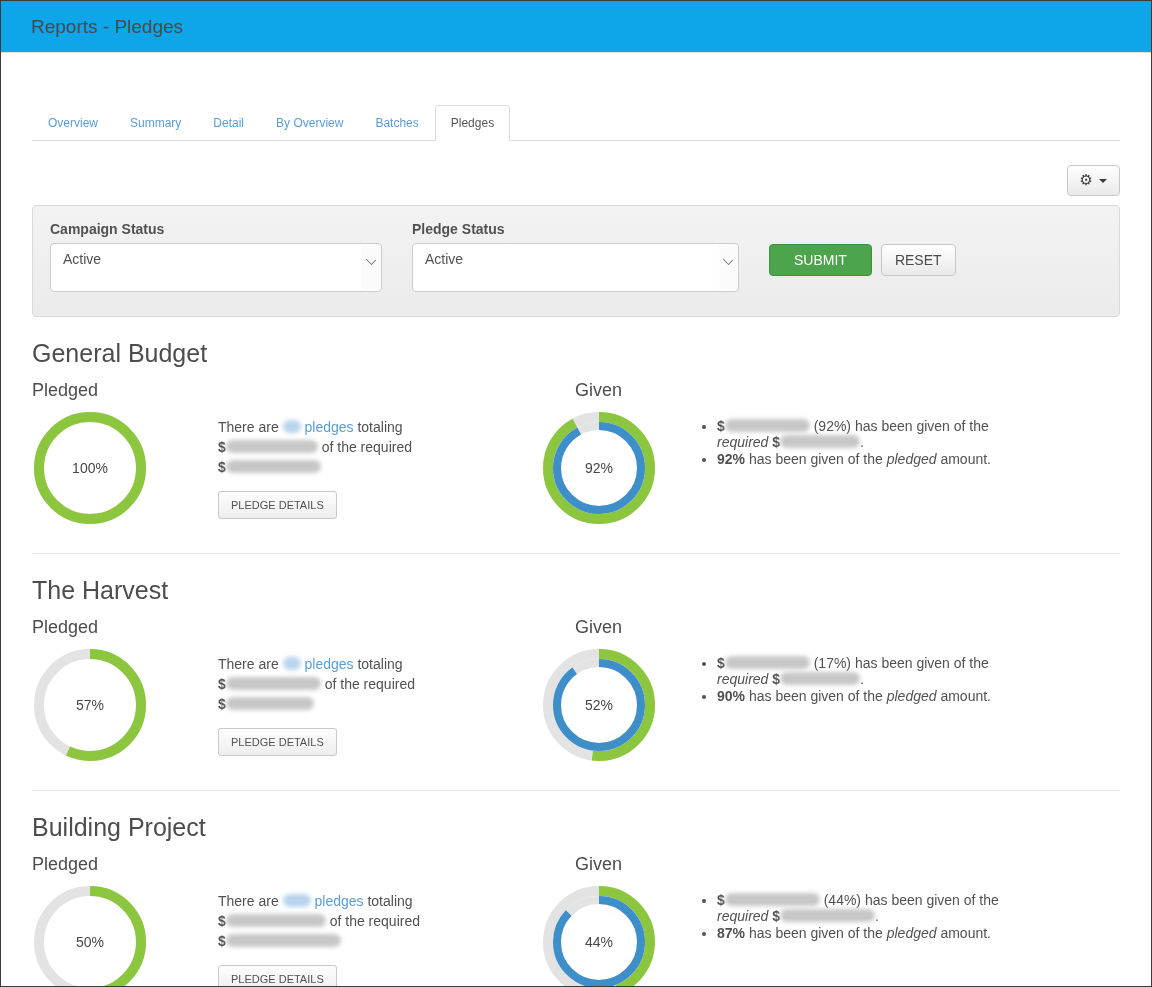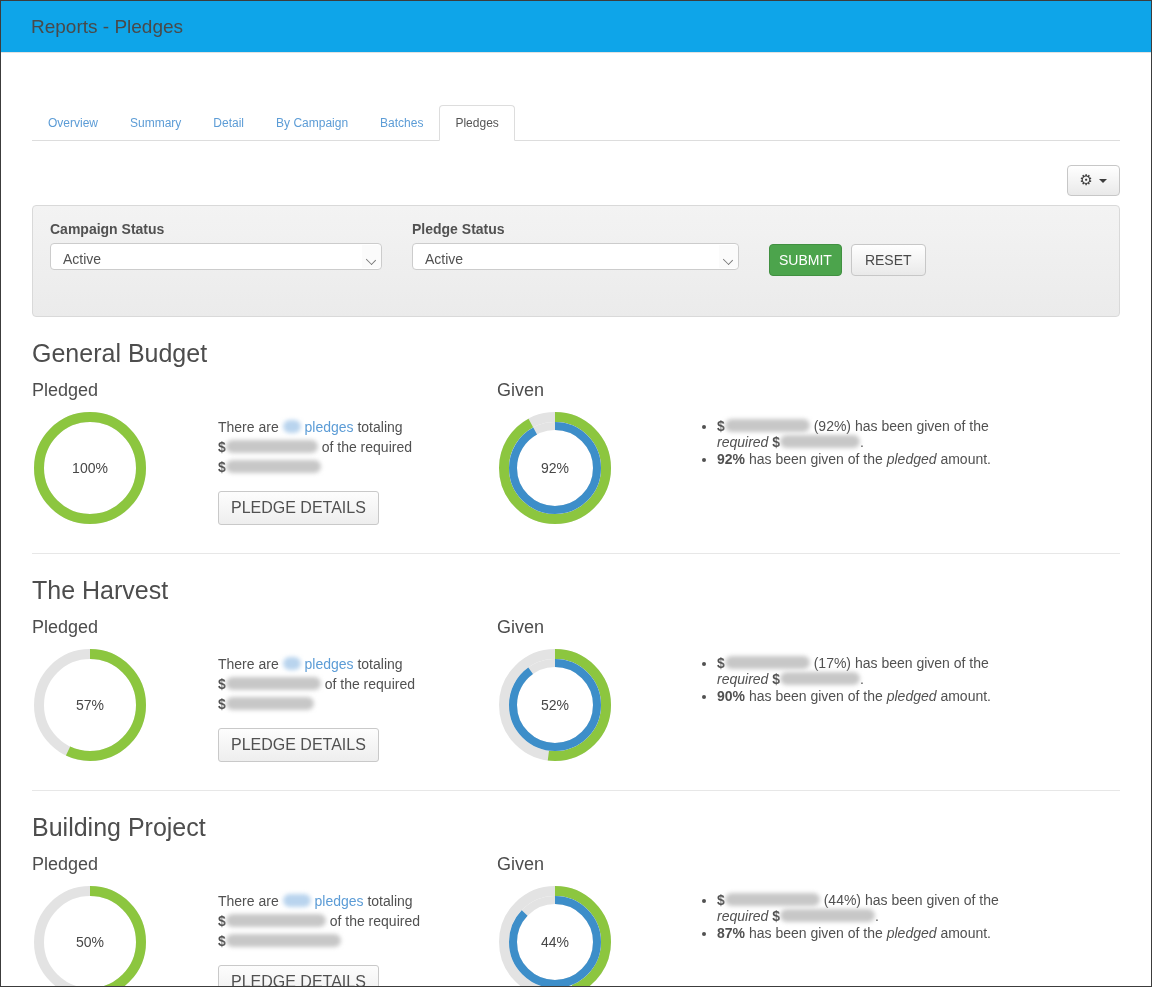--- a/index.html
+++ b/index.html
@@ -22,43 +22,43 @@
   .toolbar-row{display:flex;justify-content:flex-end;margin:24px 0 9px;}
   .btn{font-family:inherit;border-radius:4px;cursor:pointer;}
   .btn-light{background:linear-gradient(#ffffff,#e9e9e9);border:1px solid #c7c7c7;color:#4a4a4a;}
   .gear-btn{padding:7px 12px;display:flex;align-items:center;gap:6px;}
   .icon-gear::before{content:"⚙";font-family:"DejaVu Sans",sans-serif;font-size:15px;color:#3d3d3d;line-height:1;}
   .caret{width:0;height:0;border-left:4px solid transparent;border-right:4px solid transparent;border-top:4px solid #3d3d3d;display:inline-block;}
 
   .filter-panel{background:linear-gradient(#f3f3f3,#ebebeb);border:1px solid #d9d9d9;border-radius:4px;padding:15px 17px;height:112px;display:flex;align-items:flex-start;}
   .filter-field{margin-right:30px;}
   .filter-field label{display:block;font-size:14px;font-weight:700;margin-bottom:6px;color:#515151;}
-  .select{position:relative;background:#fff;border:1px solid #ccc;border-radius:4px;height:27px;line-height:31px;padding:0 30px 0 12px;font-size:14px;color:#515151;cursor:pointer;}
+  .select{position:relative;background:#fff;border:1px solid #ccc;border-radius:4px;height:49px;line-height:31px;padding:0 30px 0 12px;font-size:14px;color:#515151;cursor:pointer;}
   .select-campaign{width:332px;}
   .select-pledge{width:327px;}
   .select .chev{position:absolute;right:0;top:1px;bottom:1px;width:19px;background:#fbfbfb;border-radius:0 3px 3px 0;}
   .select .chev::after{content:"";position:absolute;top:11px;left:5px;width:7px;height:7px;border-right:1px solid #777;border-bottom:1px solid #777;transform:rotate(45deg) scaleY(.8);}
   .filter-buttons{margin-top:23px;display:flex;gap:9px;}
-  .btn-submit{background:var(--submit);border:1px solid #419041;color:#fff;padding:7px 9px;font-size:14px;}
+  .btn-submit{background:var(--submit);border:1px solid #419041;color:#fff;padding:7px 24px;font-size:14px;}
   .btn-reset{padding:7px 13px;font-size:14px;}
 
   h2.campaign{font-size:25px;font-weight:400;color:#4d4d4d;margin:22px 0 12px;}
   h3.subhead{font-size:18px;font-weight:400;color:#4d4d4d;margin:0 0 9px;}
   .section-row{display:flex;}
   .col-pchart{width:186px;}
   .col-ptext{width:279px;padding-top:37px;font-size:14px;}
-  .col-gchart{width:203px;}
+  .col-gchart{width:203px;text-align:center;}
   .col-gtext{flex:1;padding-top:38px;}
   .pt-line{line-height:20px;}
   .redact{display:inline-block;height:13px;border-radius:7px;background:#c7c7c7;filter:blur(2px);vertical-align:-1px;}
   .redact.blue{background:#b9d4ee;}
   .w18{width:18px}.w28{width:28px}.w80{width:80px}.w85{width:85px}.w88{width:88px}
   .w92{width:92px}.w95{width:95px}.w100{width:100px}.w115{width:115px}
   a.link{color:var(--link);text-decoration:none;cursor:pointer;}
-  .btn-details{margin-top:14px;padding:7px 12px;font-size:16px;color:#515151;background:linear-gradient(#fdfdfd,#eeeeee);border:1px solid #c9c9c9;border-radius:3px;}
+  .btn-details{margin-top:14px;padding:7px 12px;font-size:11px;color:#515151;background:linear-gradient(#fdfdfd,#eeeeee);border:1px solid #c9c9c9;border-radius:3px;}
   ul.given-bullets{margin:0;padding-left:17px;width:310px;font-size:14px;}
   ul.given-bullets li{line-height:16px;margin-bottom:1px;}
   hr.sep{border:none;border-top:1px solid #e7e7e7;margin:23px 0 0;}
 
   svg .track{fill:none;stroke:var(--track);}
   svg .arc{fill:none;}
   svg .arc-green{stroke:var(--green);}
   svg .arc-blue{stroke:var(--blue);}
   .sw10{stroke-width:10;}
   .sw8{stroke-width:8;}
@@ -78,21 +78,21 @@
       <li>
           <a>Overview</a>
         </li>
       <li>
           <a>Summary</a>
         </li>
       <li>
           <a>Detail</a>
         </li>
       <li>
-          <a>By Campaign</a>
+          <a>By Overview</a>
         </li>
       <li>
           <a>Batches</a>
         </li>
       <li class="active">
           <a>Pledges</a>
         </li>
     </ul>
 
     <div class="toolbar-row">

